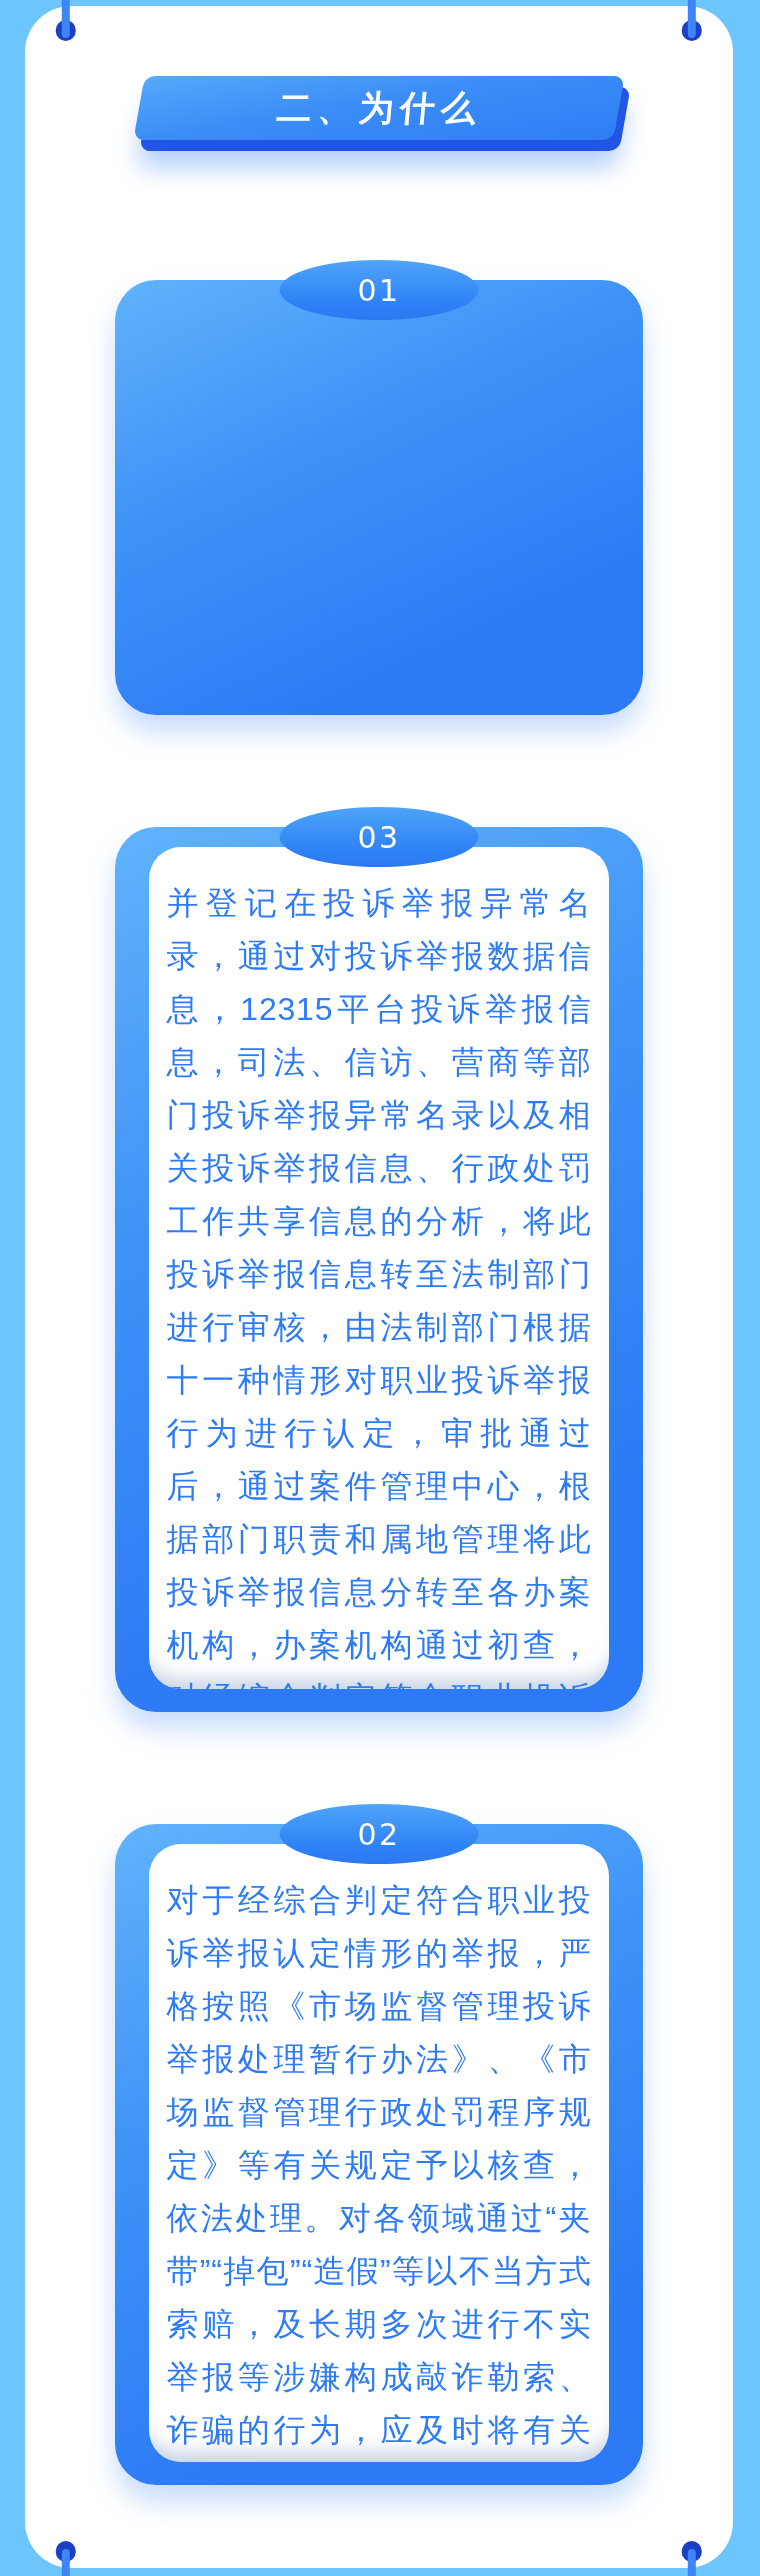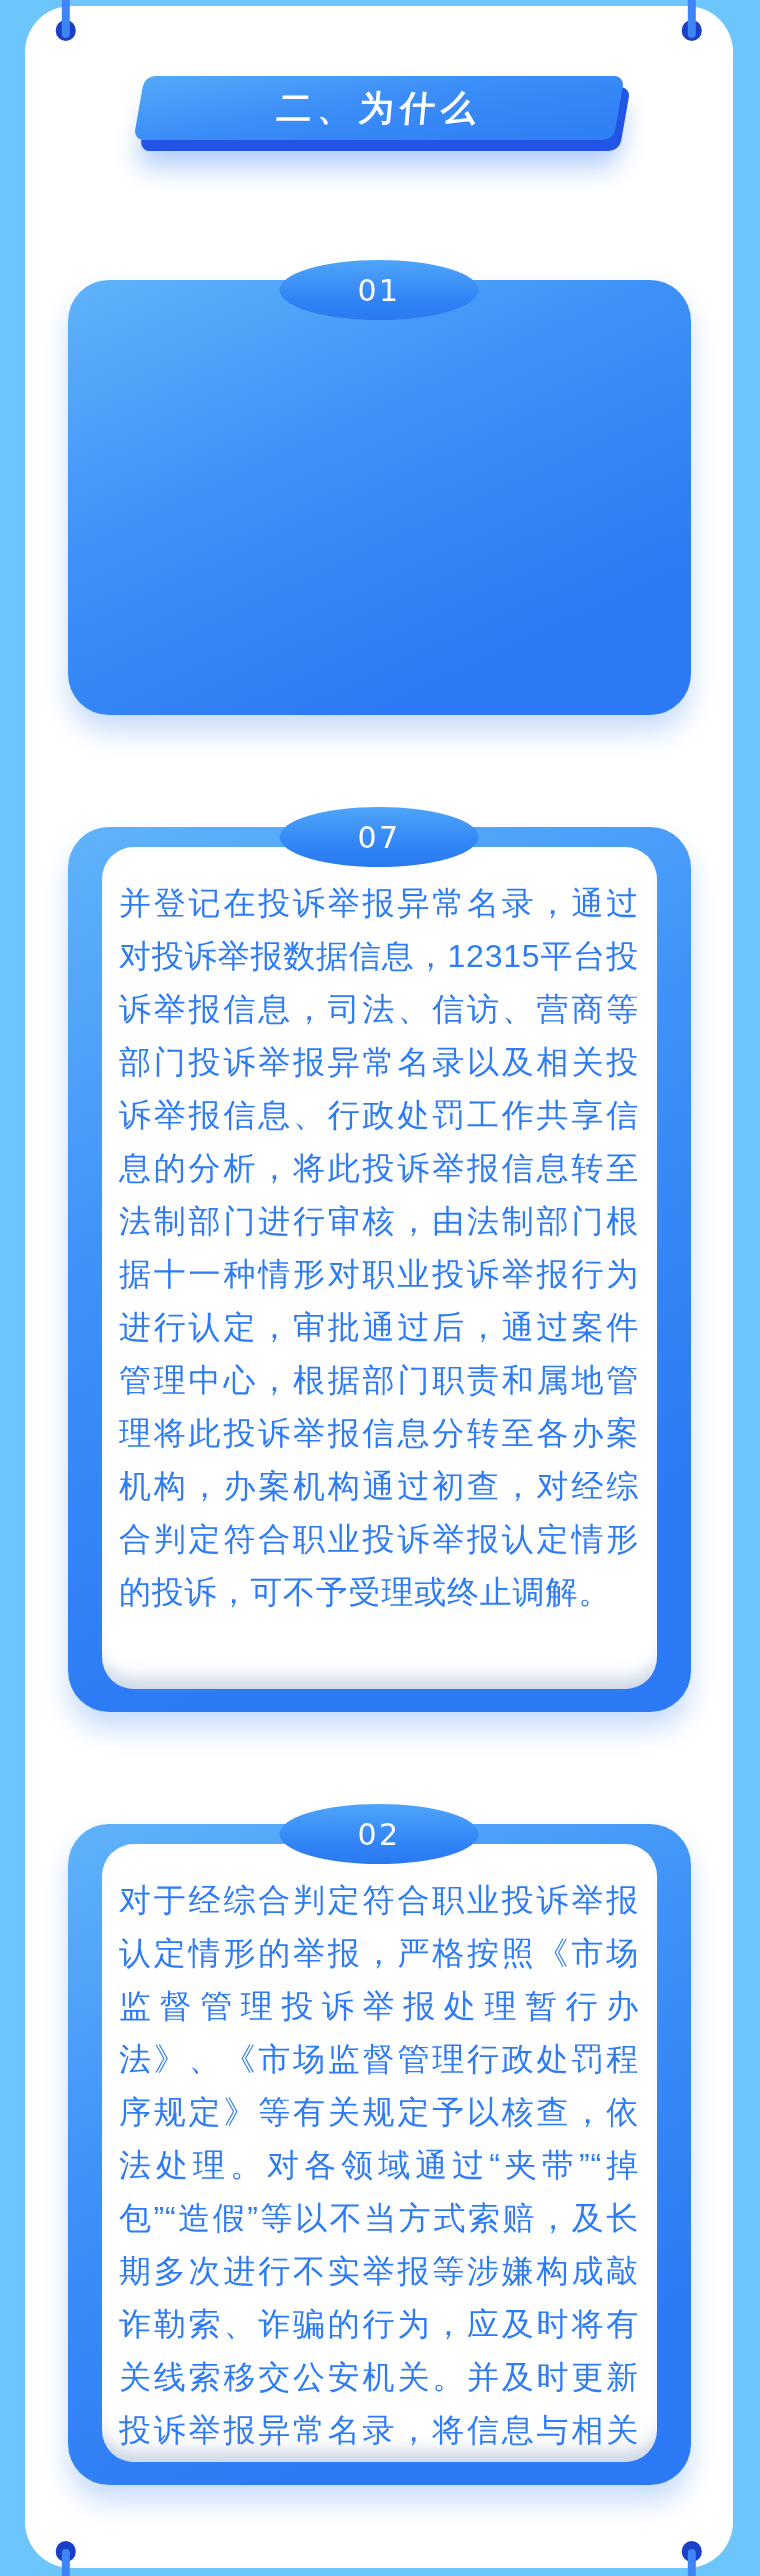--- a/index.html
+++ b/index.html
@@ -54,21 +54,21 @@
     display:flex;align-items:center;justify-content:center;
   }
   .banner-text{
     transform:skewX(5deg);
     color:#ffffff;font-size:35px;font-weight:bold;
     letter-spacing:6px;
   }
   
   .card{
     position:relative;
-    width:623px;margin:10px auto;
+    width:528px;margin:10px auto;
     border-radius:41px;
     background:linear-gradient(155deg,#60B3FA 0%,#3E92F7 38%,#2C7AF5 80%);
     padding:20px 34px 23px 34px;
     box-sizing:border-box;
     box-shadow:0 16.7px 27px rgba(110,165,245,.38);
   }
   .card-1{margin-top:140px;height:435px;}
   .card-2{margin-top:112px;height:885px;}
   .card-3{margin-top:112px;height:661px;}
   .badge{
@@ -116,21 +116,21 @@
   </div>
 
   <section class="card card-1">
     <div class="badge">
       <span>01</span>
     </div>
   </section>
 
   <section class="card card-2">
     <div class="badge">
-      <span>07</span>
+      <span>03</span>
     </div>
     <div class="sheet">
       <p class="body-text">并登记在投诉举报异常名录，通过对投诉举报数据信息，12315平台投诉举报信息，司法、信访、营商等部门投诉举报异常名录以及相关投诉举报信息、行政处罚工作共享信息的分析，将此投诉举报信息转至法制部门进行审核，由法制部门根据十一种情形对职业投诉举报行为进行认定，审批通过后，通过案件管理中心，根据部门职责和属地管理将此投诉举报信息分转至各办案机构，办案机构通过初查，对经综合判定符合职业投诉举报认定情形的投诉，可不予受理或终止调解。</p>
     </div>
   </section>
 
   <section class="card card-3">
     <div class="badge">
       <span>02</span>
     </div>

